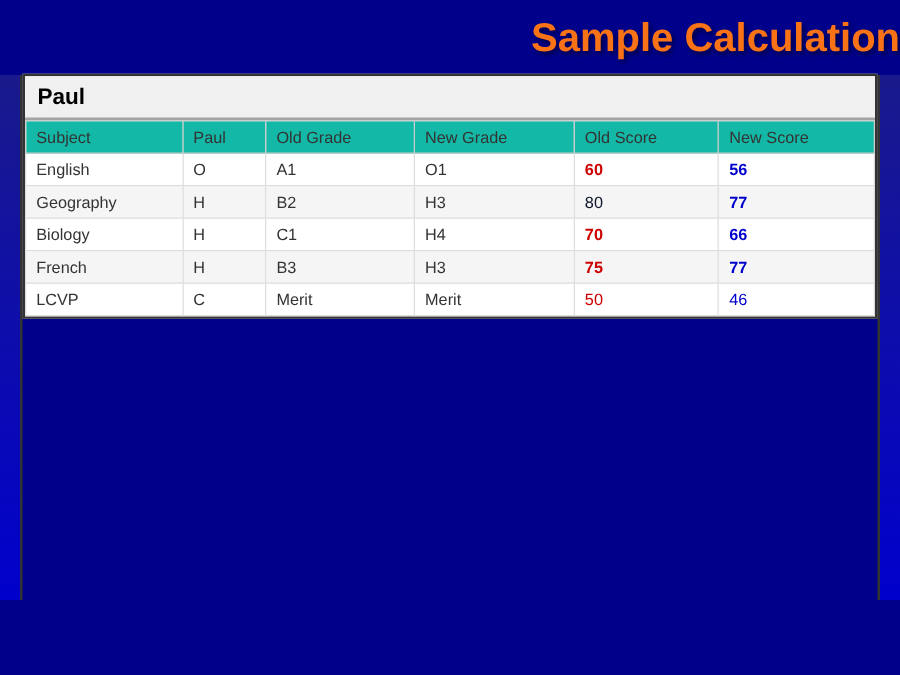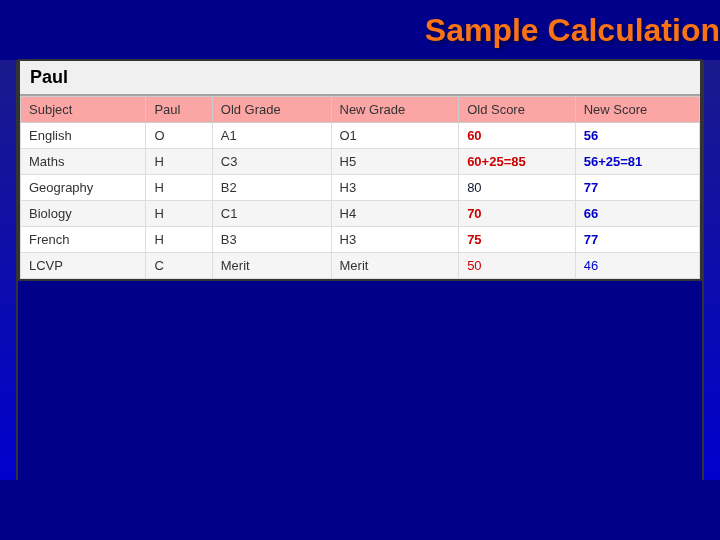--- a/index.html
+++ b/index.html
@@ -31,21 +31,21 @@
       font-weight: bold;
       color: #000;
       border-bottom: 2px solid #a3a3a3;
     }
     table {
       width: 100%;
       border-collapse: collapse;
       font-size: 13px;
     }
     thead tr {
-      background: #fca5a5;
+      background: #14b8a6;
     }
     thead th {
       padding: 5px 8px;
       text-align: left;
       border: 1px solid #ccc;
       font-weight: normal;
       color: #333;
     }
     tbody tr {
       background: #fff;
@@ -101,28 +101,20 @@
     <tbody id="table-body">
         <tr>
           <td>English</td>
           <td>O</td>
           <td>A1</td>
           <td>O1</td>
           <td><span style="color:#cc0000;font-weight:bold;">60</span></td>
           <td><span style="color:#0000cc;font-weight:bold;">56</span></td>
         </tr>
         <tr>
-          <td>Maths</td>
-          <td>H</td>
-          <td>C3</td>
-          <td>H5</td>
-          <td><span style="color:#cc0000;font-weight:bold;">60+25=<b>85</b></span></td>
-          <td><span style="color:#0000cc;font-weight:bold;">56+25=<b>81</b></span></td>
-        </tr>
-        <tr>
           <td>Geography</td>
           <td>H</td>
           <td>B2</td>
           <td>H3</td>
           <td><span style="color:#0f172a;font-weight:normal;">80</span></td>
           <td><span style="color:#0000cc;font-weight:bold;">77</span></td>
         </tr>
         <tr>
           <td>Biology</td>
           <td>H</td>

